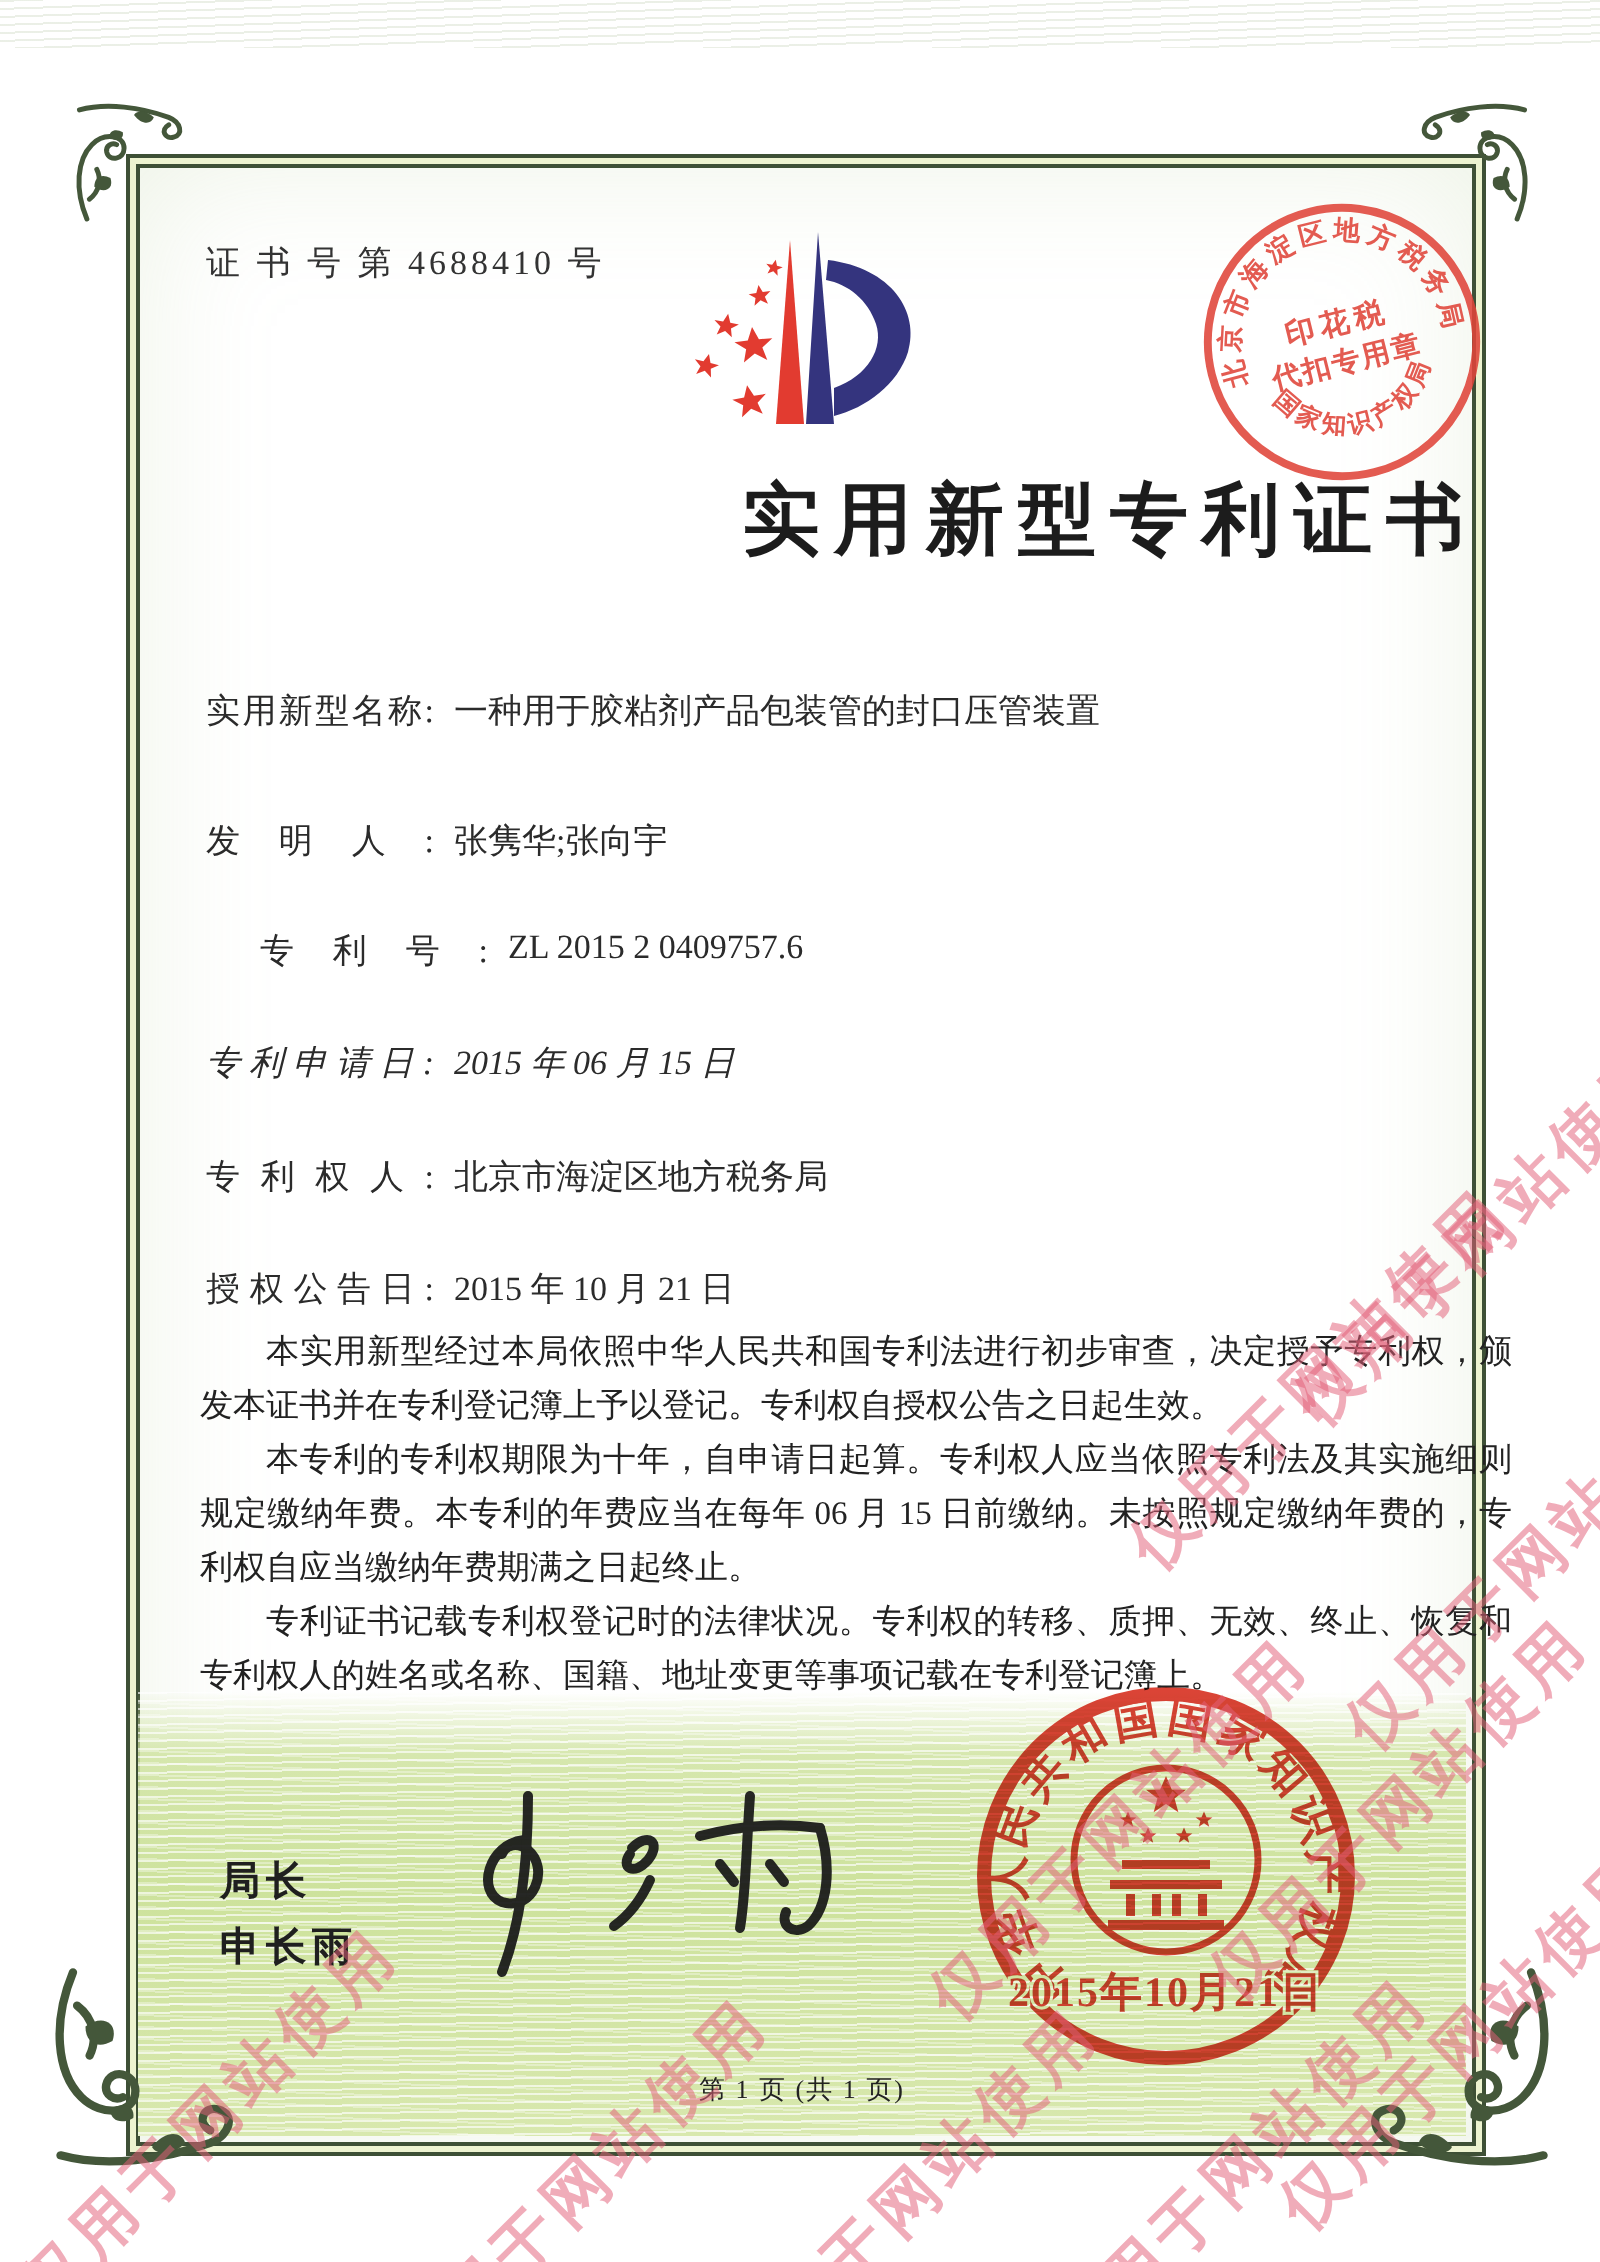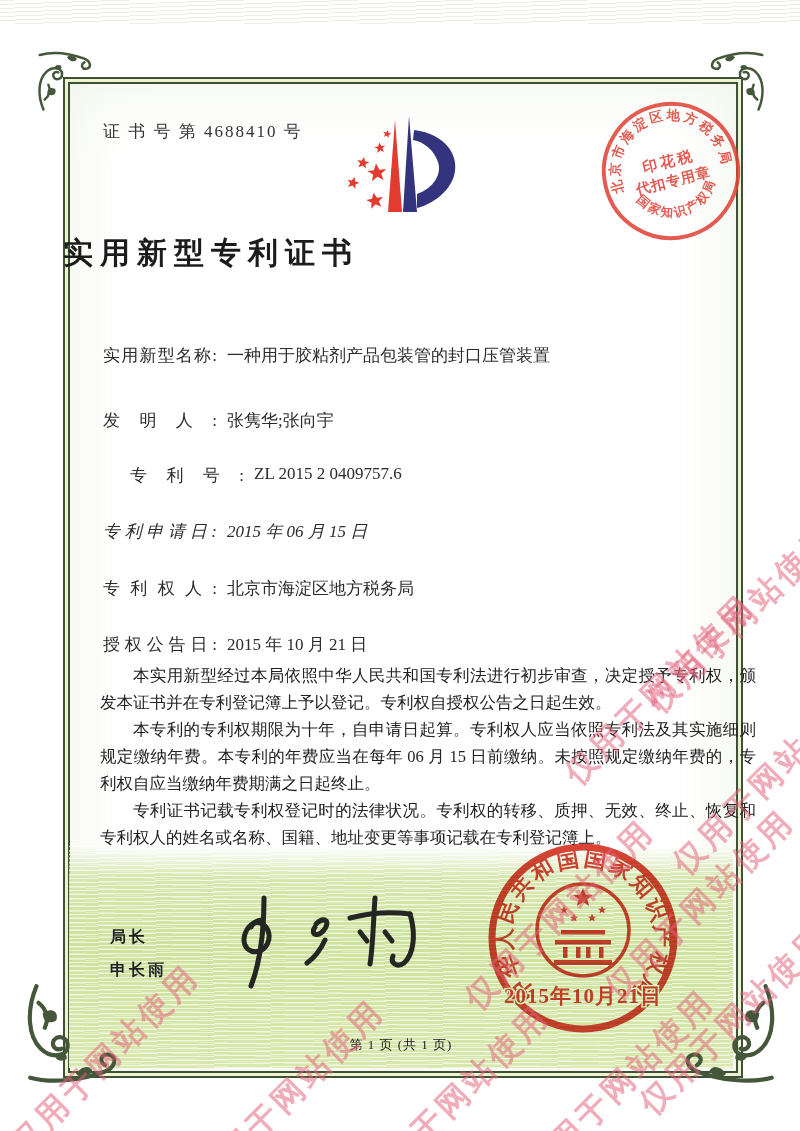--- a/index.html
+++ b/index.html
@@ -37,35 +37,35 @@
   
   .band{
     left:69px;top:846px;width:664px;height:222px;
     background:
       repeating-linear-gradient(179deg, rgba(255,255,255,.65) 0 1px, rgba(255,255,255,0) 1px 4px),
       repeating-linear-gradient(2deg, rgba(255,255,255,.35) 0 1px, rgba(255,255,255,0) 1px 6px),
       linear-gradient(180deg, rgba(207,227,160,0) 0%, rgba(207,227,160,.85) 14%, #cde29c 45%, #d8e8ae 100%);
   }
   .cert-no{left:103px;top:120px;font-size:17px;letter-spacing:2px;color:#333;}
   .title{
-    left:63px;top:233px;width:676px;text-align:left;
-    font-size:30px;font-weight:bold;letter-spacing:7px;color:#1c1c1c;
+    left:63px;top:233px;width:676px;text-align:right;
+    font-size:39px;font-weight:bold;letter-spacing:7px;color:#1c1c1c;
   }
   .field{left:103px;font-size:17px;white-space:nowrap;color:#2b2b2b;}
   .flabel{
     display:inline-block;width:114px;text-align:justify;text-align-last:justify;
     white-space:nowrap;vertical-align:top;
   }
   .fvalue{margin-left:10px;}
   .bodytext{
     left:100px;top:662px;width:656px;
     font-size:16.5px;line-height:27px;text-align:justify;color:#222;
   }
   .bodytext p{margin:0;text-indent:2em;}
-  .sig-label{left:110px;font-size:16px;font-weight:bold;color:#1f1f1f;letter-spacing:3px;}
+  .sig-label{left:110px;font-size:20px;font-weight:bold;color:#1f1f1f;letter-spacing:3px;}
   .footer{
     left:63px;top:1036px;width:676px;text-align:center;
     font-size:13px;letter-spacing:1px;color:#222;
   }
   .watermark{
     font-family:"Liberation Sans","DejaVu Sans",sans-serif;
     font-size:32px;font-weight:bold;letter-spacing:4px;white-space:nowrap;
     color:var(--wm-pink);transform:translate(-50%,-50%) rotate(-45deg);
     pointer-events:none;
   }

